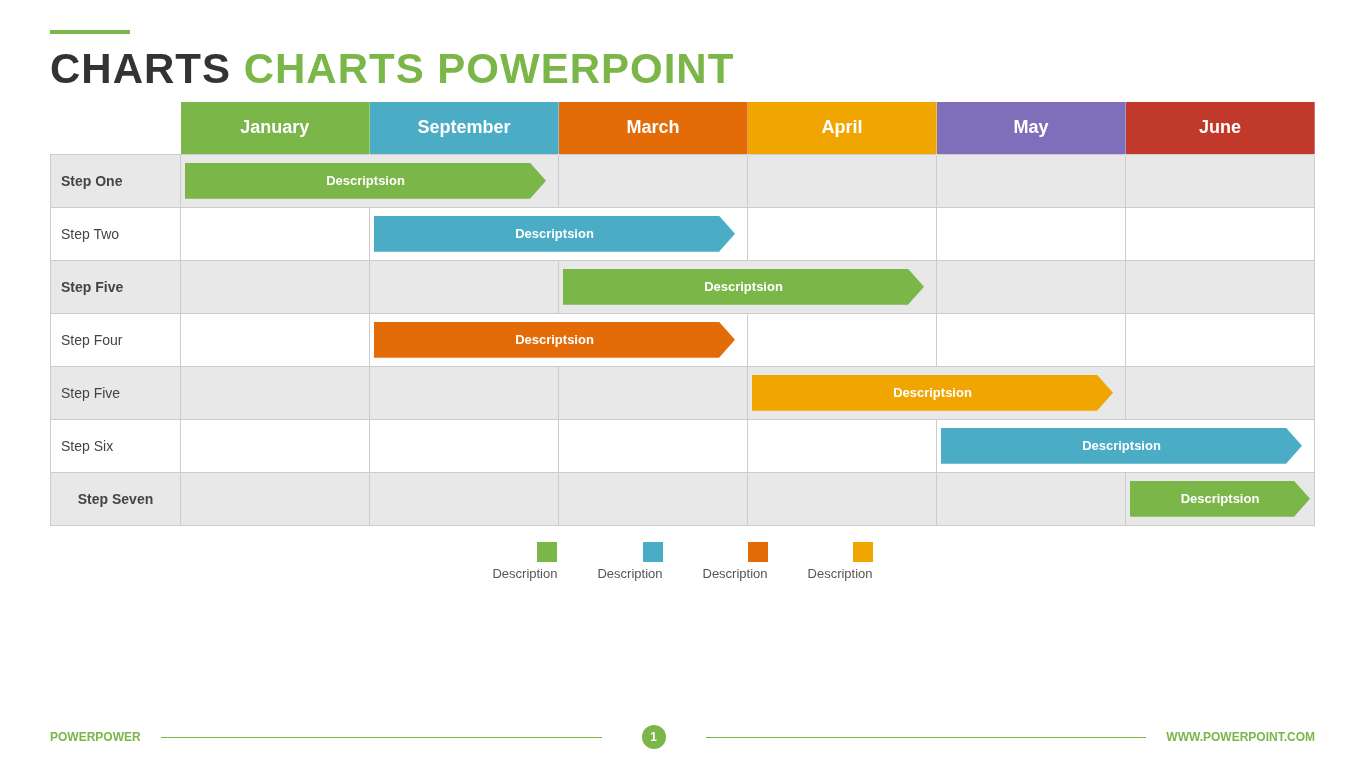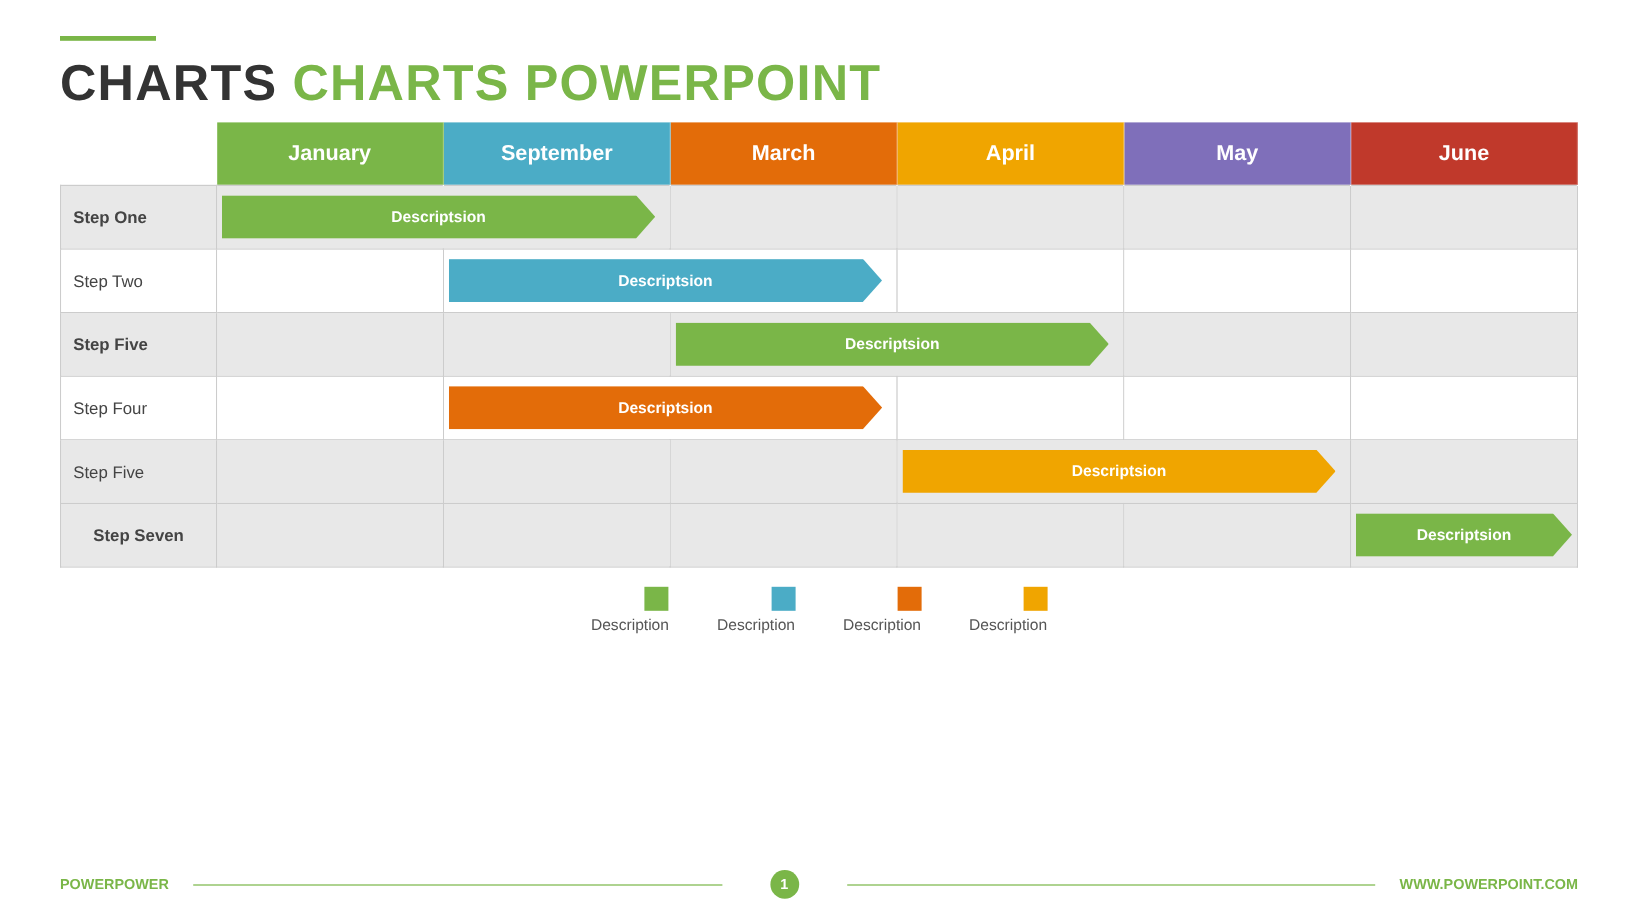--- a/index.html
+++ b/index.html
@@ -272,20 +272,32 @@
           <td style="background:#e8e8e8;border:1px solid #ccc;"></td>
           <td style="background:#e8e8e8;border:1px solid #ccc;"></td>
           <td class="bar-cell" colspan="2" style="background:#e8e8e8;padding:8px 4px;">
             <div class="step-bar" style="background:#f0a500;margin-right:8px;">
               <span>Descriptsion</span>
             </div>
           </td>
           <td style="background:#e8e8e8;border:1px solid #ccc;"></td>
         </tr>
 
+        <tr class="data-row row-even">
+          <td class="label-td">Step Six</td>
+          <td style="background:#fff;border:1px solid #ccc;"></td>
+          <td style="background:#fff;border:1px solid #ccc;"></td>
+          <td style="background:#fff;border:1px solid #ccc;"></td>
+          <td style="background:#fff;border:1px solid #ccc;"></td>
+          <td class="bar-cell" colspan="2" style="background:#fff;padding:8px 4px;">
+            <div class="step-bar" style="background:#4bacc6;margin-right:8px;">
+              <span>Descriptsion</span>
+            </div>
+          </td>
+        </tr>
 
         <tr class="data-row row-odd">
           <td class="label-td" style="font-weight:600;text-align:center;">Step Seven</td>
           <td style="background:#e8e8e8;border:1px solid #ccc;"></td>
           <td style="background:#e8e8e8;border:1px solid #ccc;"></td>
           <td style="background:#e8e8e8;border:1px solid #ccc;"></td>
           <td style="background:#e8e8e8;border:1px solid #ccc;"></td>
           <td style="background:#e8e8e8;border:1px solid #ccc;"></td>
           <td class="bar-cell" style="background:#e8e8e8;padding:8px 4px;">
             <div class="step-bar" style="background:#7ab648;">

